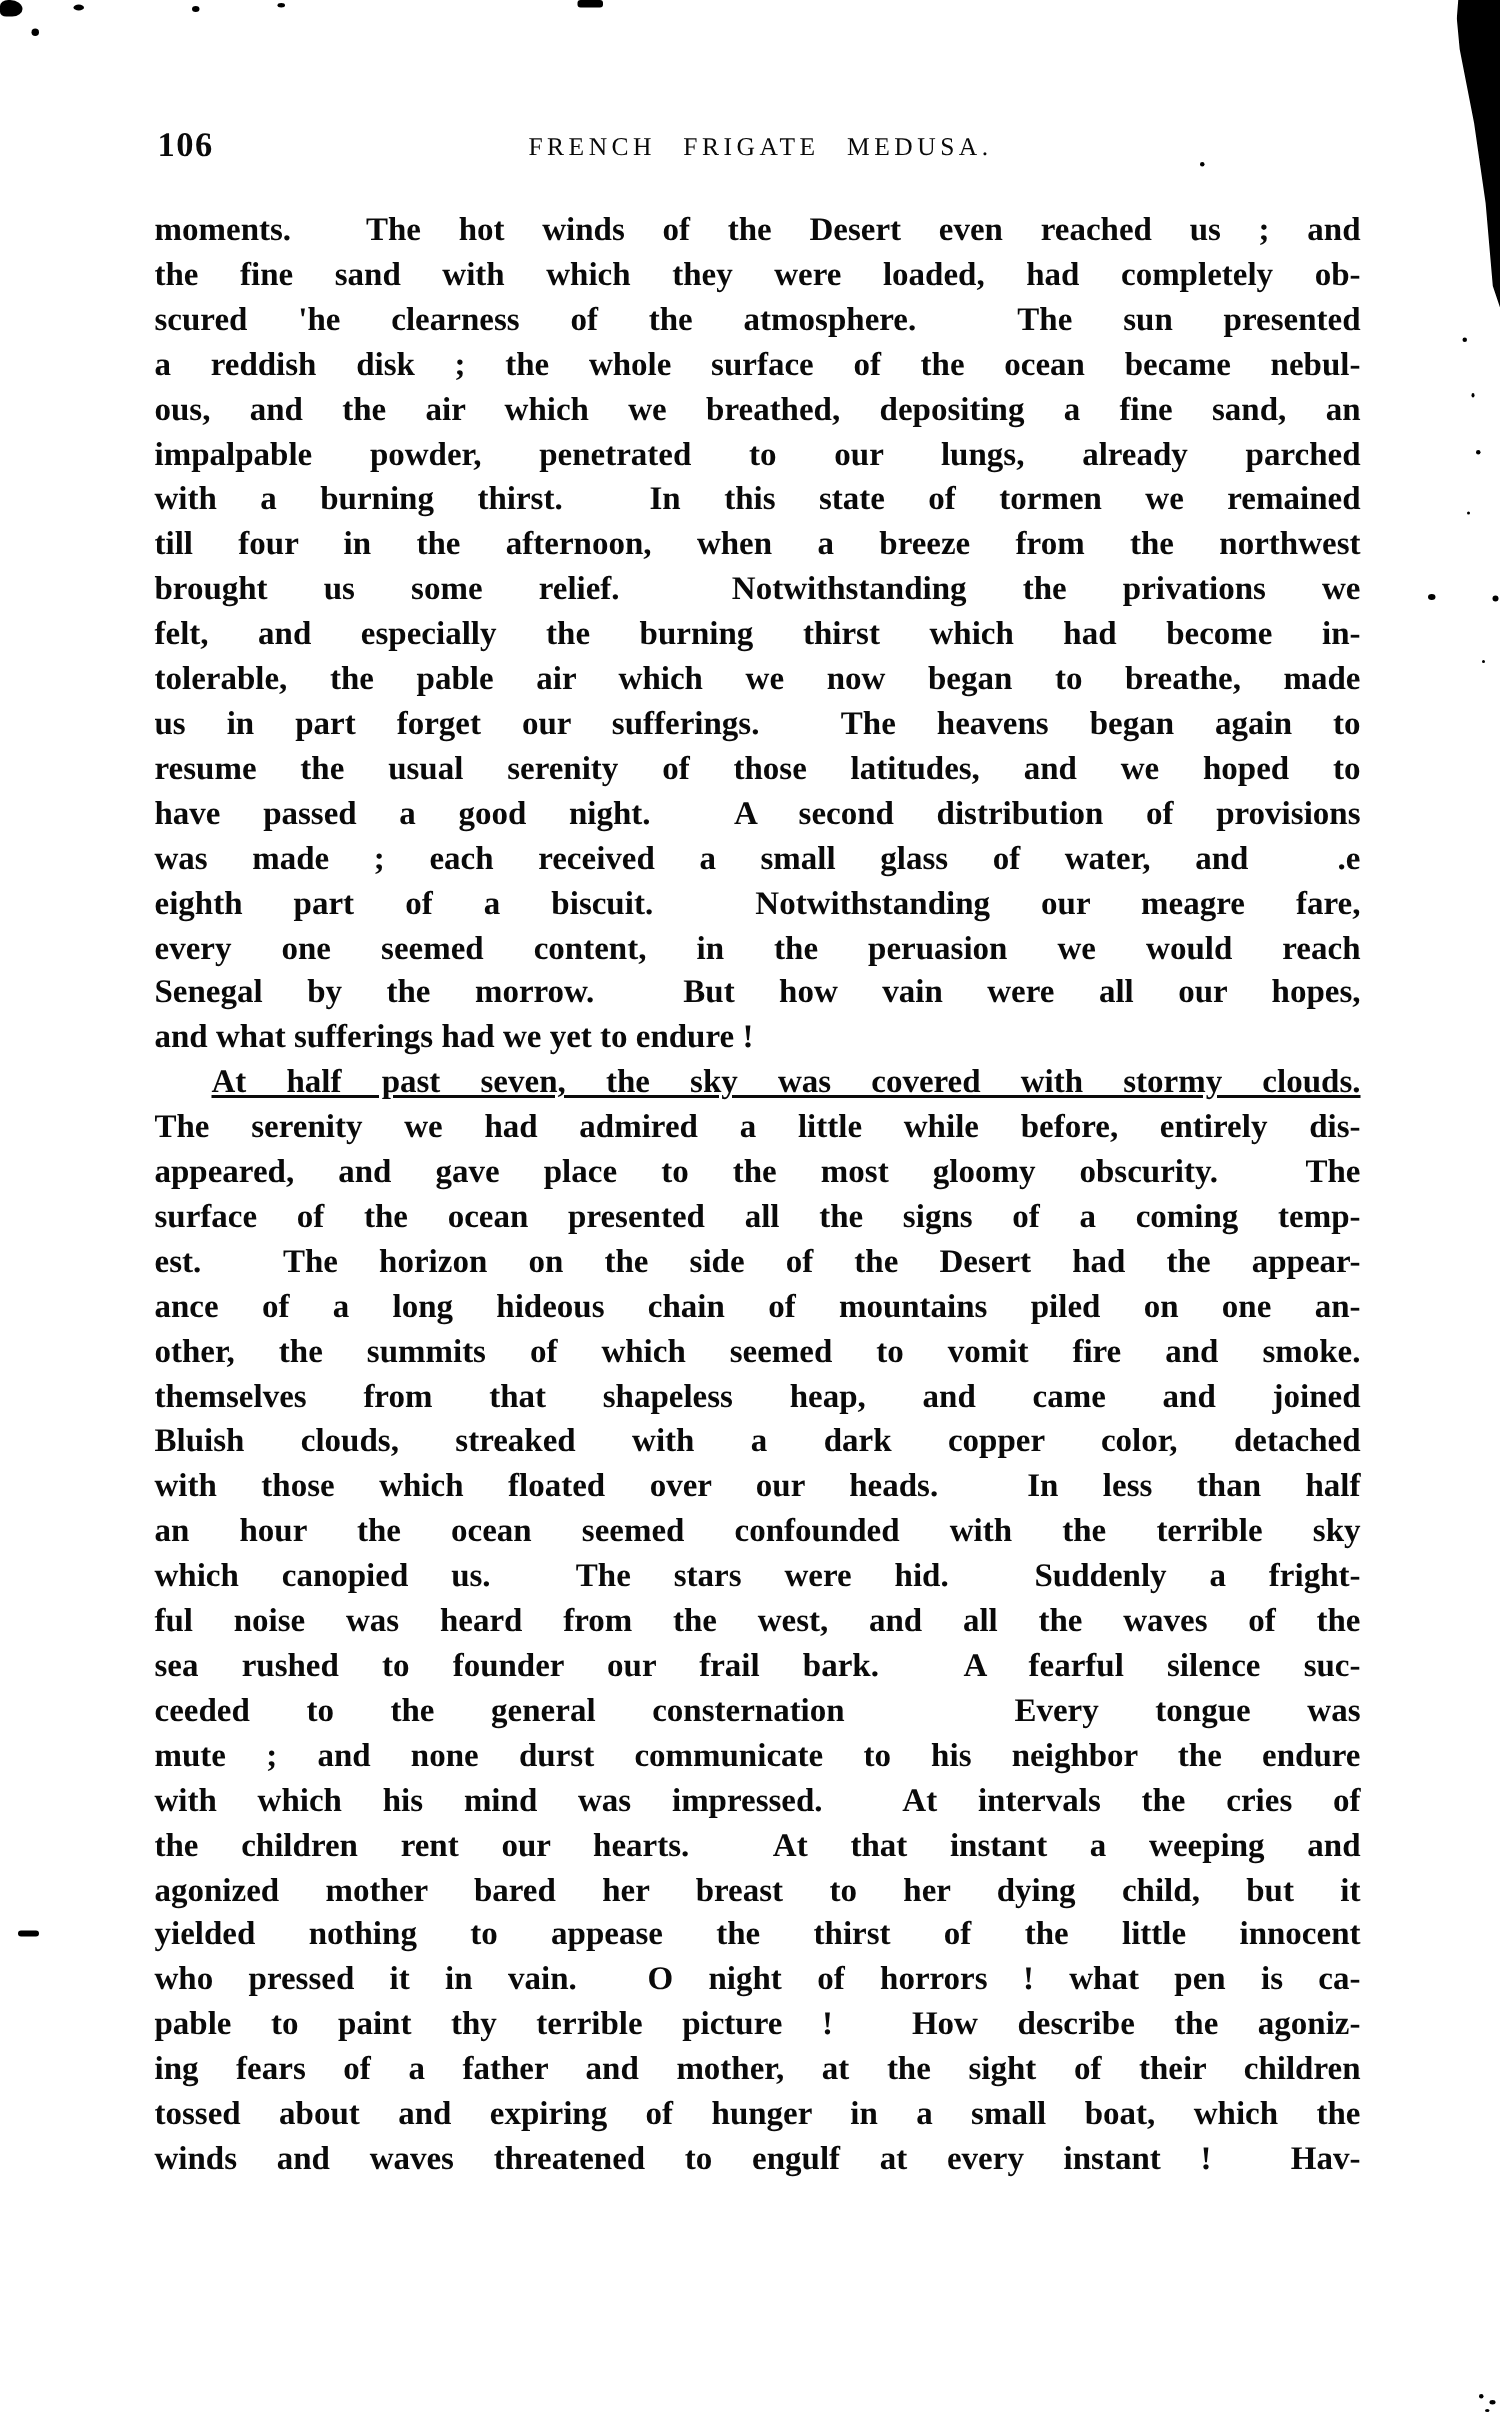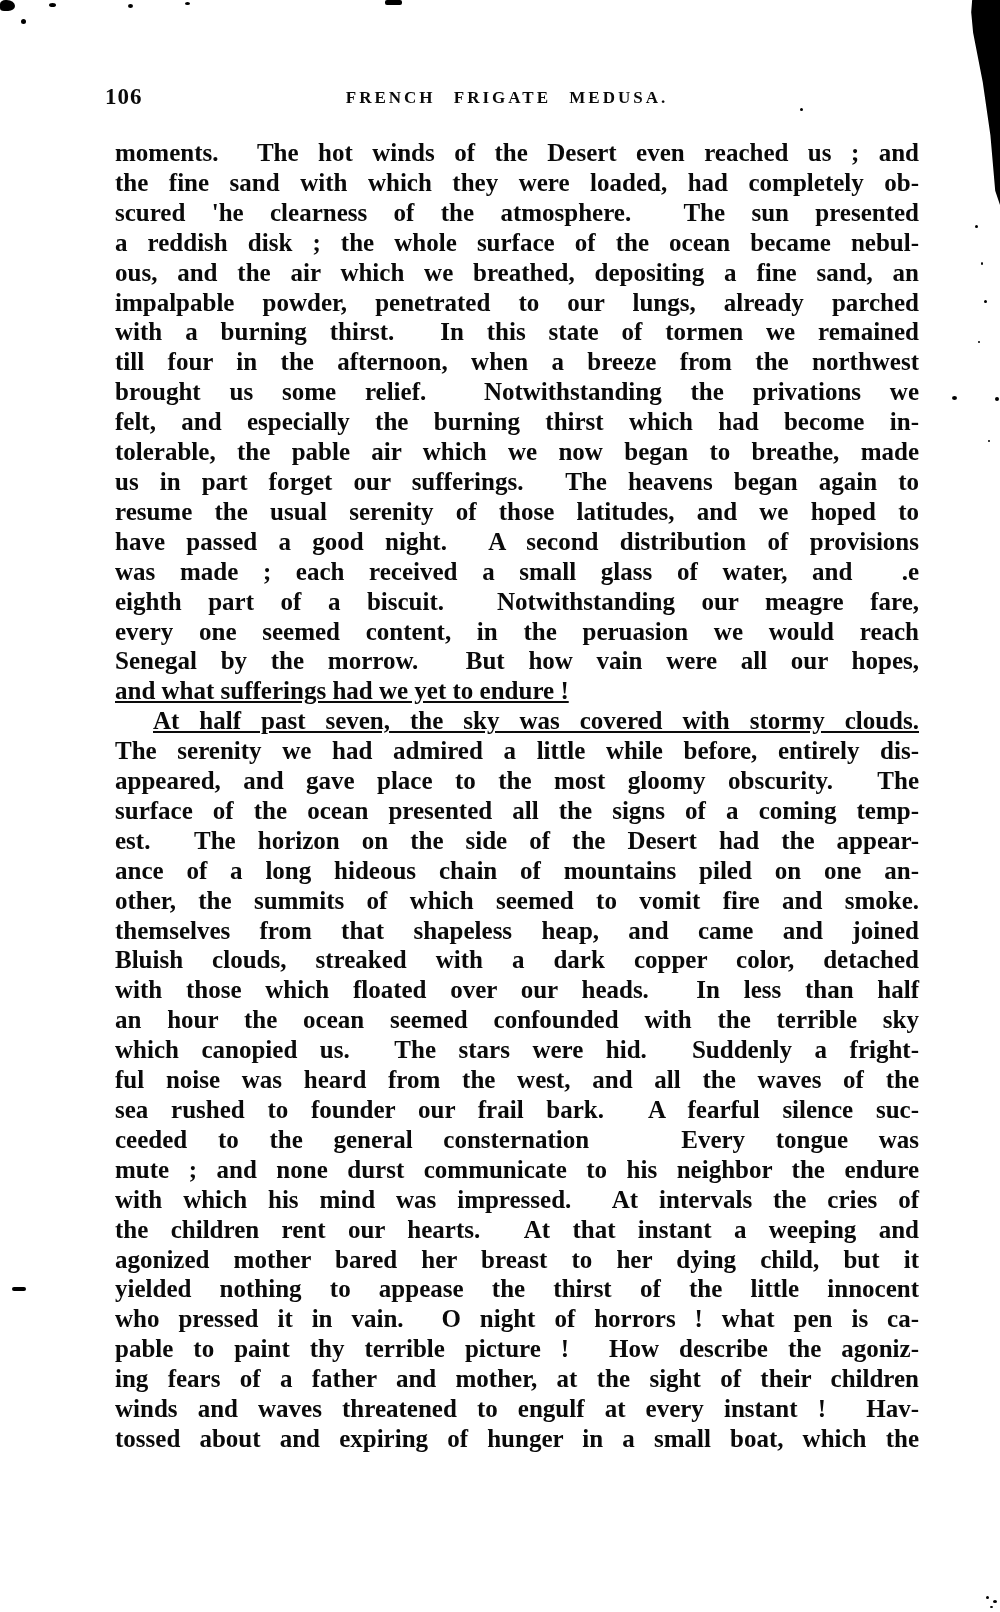--- a/index.html
+++ b/index.html
@@ -14,33 +14,33 @@
   .running-head {
     position:absolute; top:84px; left:105px; width:804px; height:28px;
   }
   .pagenum {
     position:absolute; left:0; top:0;
     font-size:23px; font-weight:bold; letter-spacing:1px;
   }
   .head-title {
     position:absolute; left:0; right:0; top:4px;
     text-align:center;
-    font-size:17px; font-weight:bold;
+    font-size:17px; font-weight:normal;
     letter-spacing:3px; word-spacing:11px;
   }
   .body-text {
-    position:absolute; left:115px; top:138px; width:804px;
-    font-size:25px; font-weight:bold; line-height:29.9px;
+    position:absolute; left:103px; top:138px; width:804px;
+    font-size:22px; font-weight:bold; line-height:29.9px;
   }
   .line {
     text-align:justify;
     text-align-last:justify;
     white-space:pre-wrap;
   }
-  .line.left { text-align-last:left;text-decoration:underline; }
+  .line.left { text-align-last:left; }
   .line.indent { text-indent:38px;text-decoration:underline; }
 
   
   .art { position:absolute; background:#000; }
   .wedge-tr {
     left:952px; top:0; width:48px; height:205px;
     clip-path: polygon(42% 0, 100% 0, 100% 100%, 90% 93%, 80% 66%, 64% 40%, 44% 16%, 40% 6%);
   }
   .sp1  { left:0;   top:0;    width:15px; height:11px; border-radius:40% 60% 50% 30%; }
   .sp2  { left:21px; top:19px; width:5px; height:5px; border-radius:50%; }
@@ -107,22 +107,22 @@
       <div class="line">sea rushed to founder our frail bark.  A fearful silence suc-</div>
       <div class="line">ceeded to the general consternation   Every tongue was</div>
       <div class="line">mute ; and none durst communicate to his neighbor the endure</div>
       <div class="line">with which his mind was impressed.  At intervals the cries of</div>
       <div class="line">the children rent our hearts.  At that instant a weeping and</div>
       <div class="line">agonized mother bared her breast to her dying child, but it</div>
       <div class="line">yielded nothing to appease the thirst of the little innocent</div>
       <div class="line">who pressed it in vain.  O night of horrors ! what pen is ca-</div>
       <div class="line">pable to paint thy terrible picture !  How describe the agoniz-</div>
       <div class="line">ing fears of a father and mother, at the sight of their children</div>
+      <div class="line">tossed about and expiring of hunger in a small boat, which the</div>
       <div class="line">winds and waves threatened to engulf at every instant !  Hav-</div>
-      <div class="line">tossed about and expiring of hunger in a small boat, which the</div>
     </div>
 
   <div class="art wedge-tr"></div>
   <div class="art sp1"></div>
   <div class="art sp2"></div>
   <div class="art sp3"></div>
   <div class="art sp4"></div>
   <div class="art sp5"></div>
   <div class="art sp6"></div>
   <div class="art sp7"></div>

